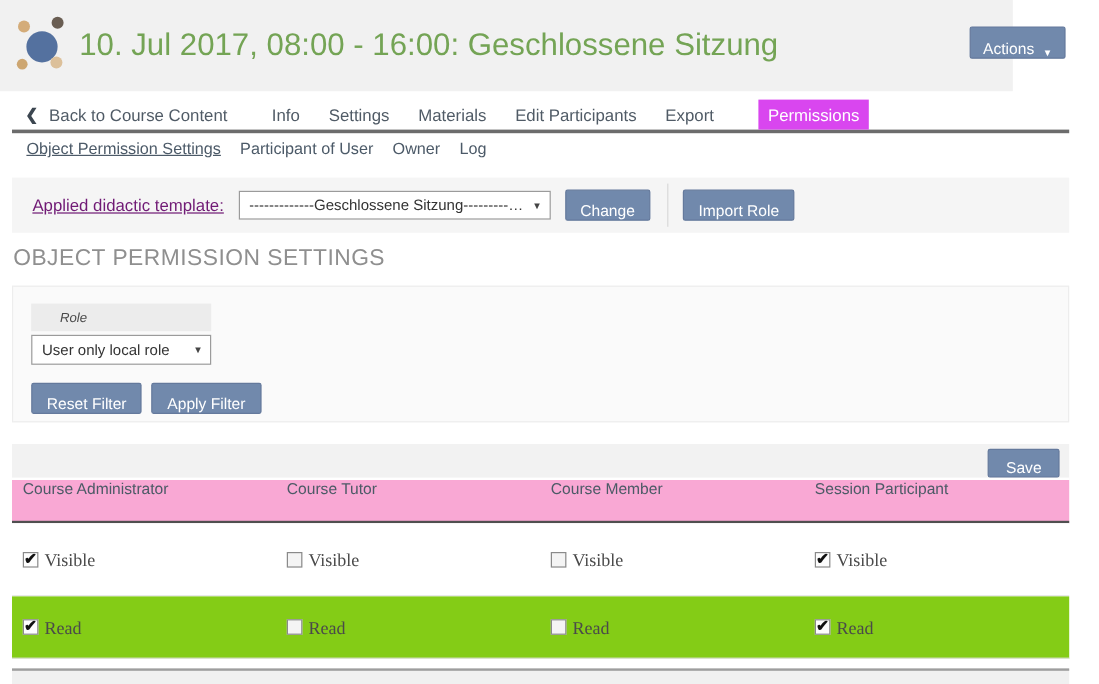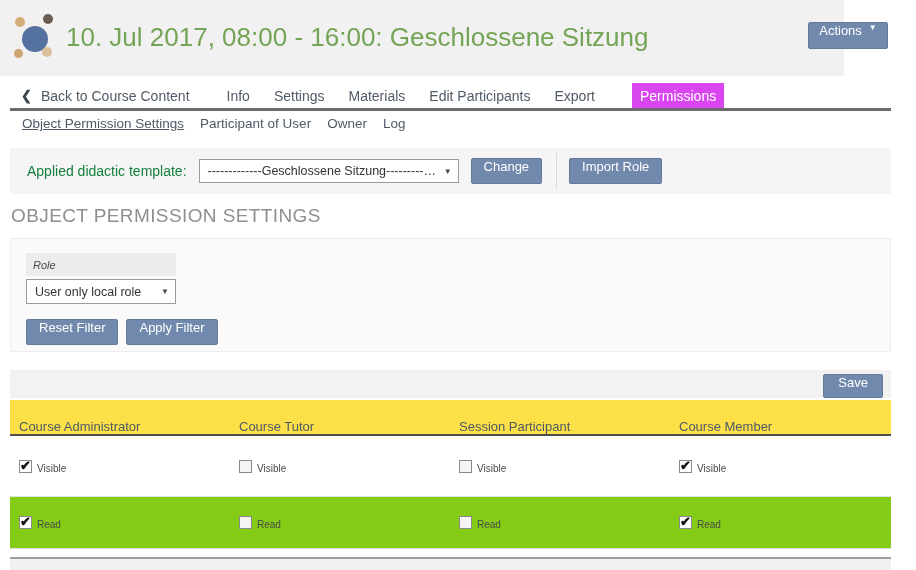--- a/index.html
+++ b/index.html
@@ -11,21 +11,21 @@
   .topbar{position:absolute;left:0;top:0;width:844px;height:76px;background:#f1f1f1;}
   .logo{position:absolute;left:12px;top:14px;width:48px;height:48px;}
   .dot{position:absolute;border-radius:50%;}
   .dot-big{left:10px;top:12px;width:26px;height:26px;background:#54719f;}
   .dot-tl{left:3px;top:3px;width:10px;height:10px;background:#d4ac79;}
   .dot-tr{left:31px;top:0px;width:10px;height:10px;background:#695d52;}
   .dot-bl{left:2px;top:35px;width:9px;height:9px;background:#cda671;}
   .dot-br{left:30px;top:33px;width:10px;height:10px;background:#dcc09a;}
   .page-title{position:absolute;left:66px;top:22px;font-size:26px;color:var(--title-green,#74a455);white-space:nowrap;}
   .btn{
-    display:inline-flex;align-items:flex-start;justify-content:center;gap:7px;
+    display:inline-flex;align-items:flex-end;justify-content:center;gap:7px;
     background:var(--accent,#7189ac);border:1px solid #64799c;color:#fff;
     font-family:"Liberation Sans",sans-serif;font-size:13px;border-radius:2px;
     padding:0 12px;height:26px;box-sizing:border-box;cursor:pointer;white-space:nowrap;
   }
   .actions-btn{position:absolute;left:808px;top:22px;width:80px;height:27px;}
   .caret{font-size:8px;line-height:1;position:relative;top:1px;}
   
   .tabbar{
     position:absolute;left:10px;top:83px;width:881px;height:25px;
     display:flex;align-items:stretch;border-bottom:3px solid #6c6c6c;box-sizing:content-box;
@@ -37,62 +37,62 @@
   .tab-active{background:#d946ef;color:#fff;padding:0 8px;margin-left:25px;}
   
   .subtabs{position:absolute;left:22px;top:116px;display:flex;gap:16px;font-size:13.5px;color:#4c5a68;}
   .subtab{cursor:pointer;white-space:nowrap;}
   .subtab-active{text-decoration:underline;}
   
   .toolbar{
     position:absolute;left:10px;top:148px;width:881px;height:46px;background:#f5f5f5;
     display:flex;align-items:center;box-sizing:border-box;padding-left:17px;
   }
-  .toolbar-label{font-size:14px;color:#15803d;margin-right:12px;white-space:nowrap;}
+  .toolbar-label{font-size:14px;color:#701a75;margin-right:12px;white-space:nowrap;text-decoration:underline;}
   .select{
     position:relative;display:inline-flex;align-items:center;background:#fff;
     border:1px solid #9b9b9b;height:24px;box-sizing:border-box;font-size:12.5px;color:#333;
     padding:0 20px 0 8px;cursor:pointer;white-space:nowrap;
   }
   .select .caret{color:#444;position:absolute;right:6px;top:8px;}
   .select-template{width:260px;}
   .select-template .select-text{overflow:hidden;text-overflow:ellipsis;}
   .toolbar .btn{margin-left:12px;}
   .toolbar-divider{width:1px;height:36px;background:#d9d9d9;margin-left:14px;}
   .btn-add-role{margin-left:14px !important;}
   
   .section-title{position:absolute;left:11px;top:205px;font-size:19px;color:#8f8f8f;letter-spacing:0.4px;}
   
   .filter-panel{
     position:absolute;left:10px;top:238px;width:881px;height:114px;background:#fafafa;
     border:1px solid #ededed;box-sizing:border-box;
   }
   .role-label-bar{
     position:absolute;left:15px;top:14px;width:150px;height:23px;background:#ececec;
-    display:flex;align-items:center;box-sizing:border-box;padding-left:7px;
+    display:flex;align-items:center;box-sizing:border-box;padding-left:24px;
     font-size:11px;font-style:italic;color:#4a4a4a;
   }
   .select-role{position:absolute;left:15px;top:40px;width:150px;height:25px;}
   .filter-buttons{position:absolute;left:15px;top:80px;display:flex;gap:8px;}
   
   .table-card{position:absolute;left:10px;top:370px;width:881px;}
   .table-toolbar{height:30px;background:#f2f2f2;border-bottom:2px solid #fff;position:relative;box-sizing:border-box;text-decoration:underline;}
   .save-btn{position:absolute;right:8px;top:4px;height:24px;padding:0 14px;}
   .table-header{
-    height:36px;background:#fde047;border-bottom:2px solid #4f4f4f;
-    display:flex;align-items:flex-end;box-sizing:border-box;
+    height:36px;background:#f9a8d4;border-bottom:2px solid #4f4f4f;
+    display:flex;align-items:flex-start;box-sizing:border-box;
     font-size:13px;color:#4c5a66;
   }
   .th{width:220px;box-sizing:border-box;padding-left:9px;white-space:nowrap;}
   .perm-row{display:flex;align-items:center;box-sizing:border-box;}
   .row-visible{height:61px;background:#fff;border-bottom:1px solid #e3e3e3;}
   .row-read{height:52px;background:#84cc16;border-bottom:1px solid #dedede;}
   .cell{width:220px;box-sizing:border-box;padding-left:9px;display:flex;align-items:center;gap:5px;}
   .cell label{display:flex;align-items:center;gap:5px;cursor:pointer;}
-  .perm-label{font-size:10px;color:#4a4a4a;position:relative;top:2px;}
+  .perm-label{font-size:15px;color:#4a4a4a;position:relative;top:2px;font-family:Liberation Serif, serif;}
   input[type="checkbox"]{
     appearance:none;-webkit-appearance:none;width:13px;height:13px;margin:0;
     border:1px solid #8a8a8a;background:#f4f4f4;position:relative;cursor:pointer;flex:none;
   }
   input[type="checkbox"]:checked{background:#fdfdfd;}
   input[type="checkbox"]:checked::after{
     content:"\2714";position:absolute;left:0px;top:-3px;font-size:13px;color:#111;font-weight:bold;
   }
   .gap-strip{height:8px;background:#fff;}
   .next-band{height:14px;background:#f0f0f0;border-top:2px solid #9e9e9e;}
@@ -162,22 +162,22 @@
     </div>
   </div>
 
   <div class="table-card">
     <div class="table-toolbar">
       <button class="btn save-btn">Save</button>
     </div>
     <div class="table-header">
       <div class="th">Course Administrator</div>
       <div class="th">Course Tutor</div>
+      <div class="th">Course Member</div>
       <div class="th">Session Participant</div>
-      <div class="th">Course Member</div>
     </div>
 
     <div class="perm-row row-visible">
       <div class="cell">
         <label>
           <input type="checkbox" checked="" style="">
           <span class="perm-label">Visible</span>
         </label>
       </div>
       <div class="cell">

